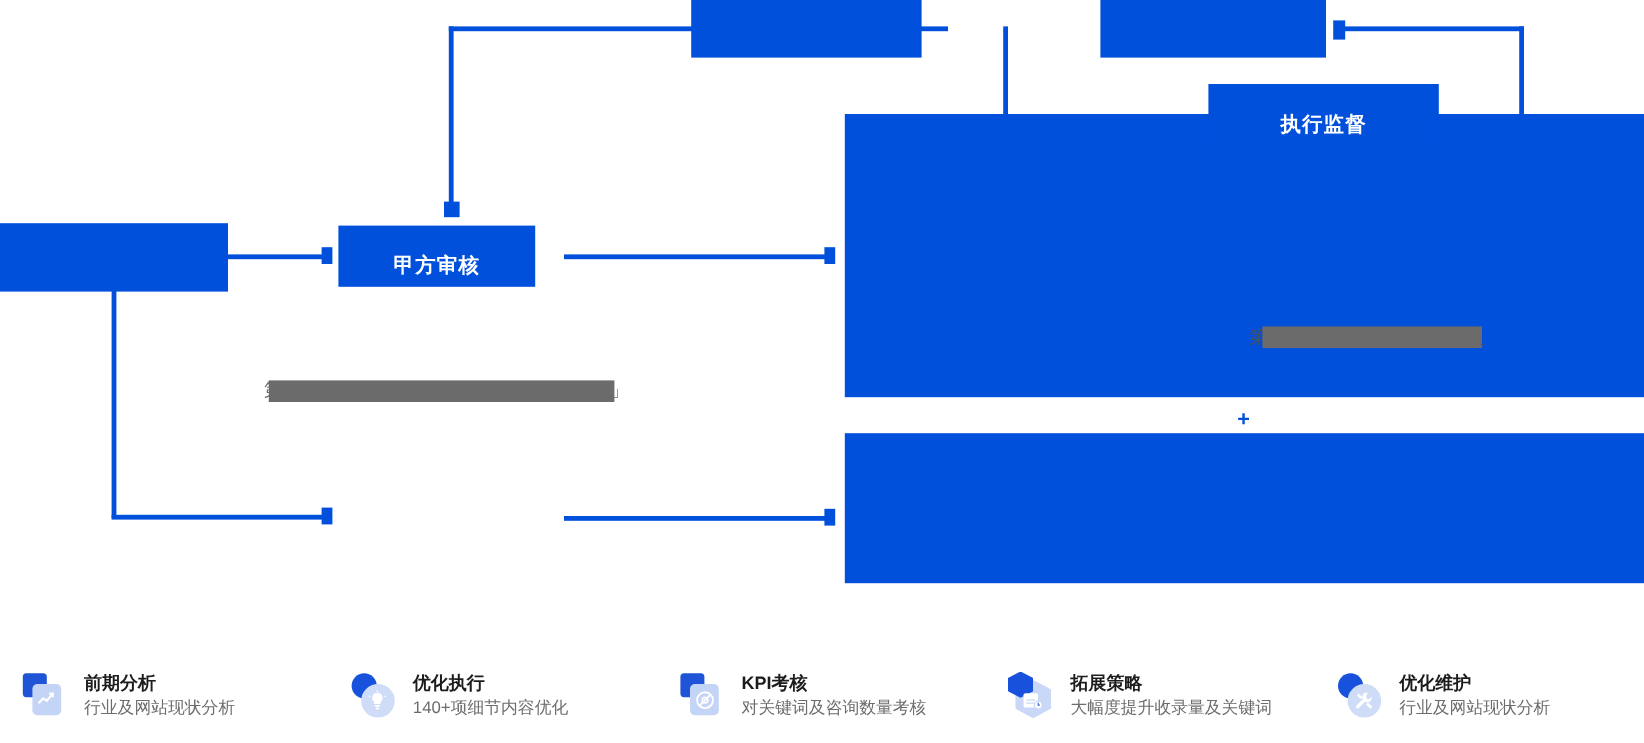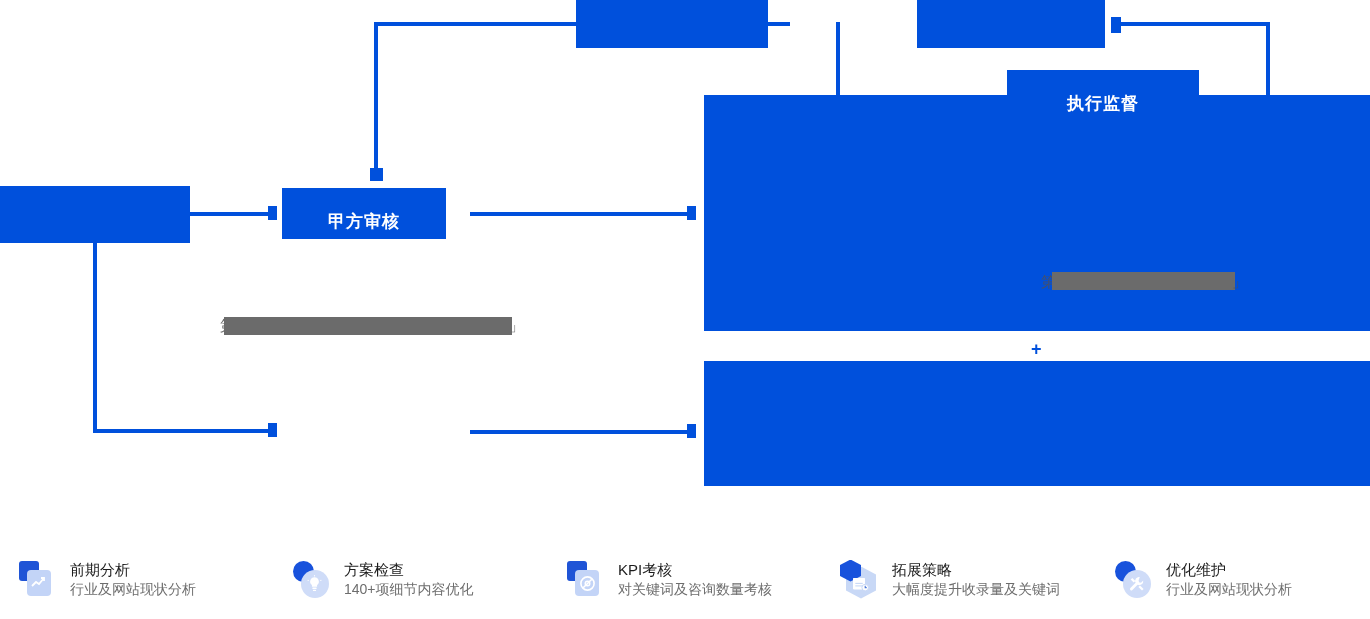--- a/index.html
+++ b/index.html
@@ -109,21 +109,21 @@
   .feature-icon {
     width: 42px;
     height: 44px;
     position: relative;
     flex: 0 0 42px;
     margin-right: 10px;
   }
   .feature-text { line-height: 1.28; }
   .feature-title {
     font-size: 15px;
-    font-weight: normal;
+    font-weight: bold;
     color: #1c1c1c;
     display: block;
     margin-bottom: 2px;
   }
   .feature-sub {
     font-size: 14px;
     color: #6d6d6d;
     display: block;
     white-space: nowrap;
   }
@@ -275,21 +275,21 @@
           <path d="M8.5 2.2a4.4 4.4 0 0 0-2.6 7.9v1.6h5.2V10.1A4.4 4.4 0 0 0 8.5 2.2z" fill="#ffffff"></path>
           <rect x="6.3" y="12.6" width="4.4" height="1.3" rx="0.6" fill="#ffffff"></rect>
           <rect x="6.9" y="14.8" width="3.2" height="1.2" rx="0.6" fill="#ffffff"></rect>
           <line x1="8.5" y1="0.2" x2="8.5" y2="1.4" stroke="#ffffff" stroke-width="1.1"></line>
           <line x1="1.6" y1="5.2" x2="2.7" y2="5.6" stroke="#ffffff" stroke-width="1.1"></line>
           <line x1="15.4" y1="5.2" x2="14.3" y2="5.6" stroke="#ffffff" stroke-width="1.1"></line>
         </svg>
       </span>
     </div>
     <div class="feature-text">
-      <span class="feature-title">方案检查</span>
+      <span class="feature-title">优化执行</span>
       <span class="feature-sub">140+项细节内容优化</span>
     </div>
   </div>
 
   <div class="feature">
     <div class="feature-icon">
       <span class="ic-sq-dark"></span>
       <span class="ic-sq-light"></span>
       <span class="ic-glyph" style="left:13px; top:17px;">
         <svg width="17" height="17" viewBox="0 0 17 17" fill="none">

